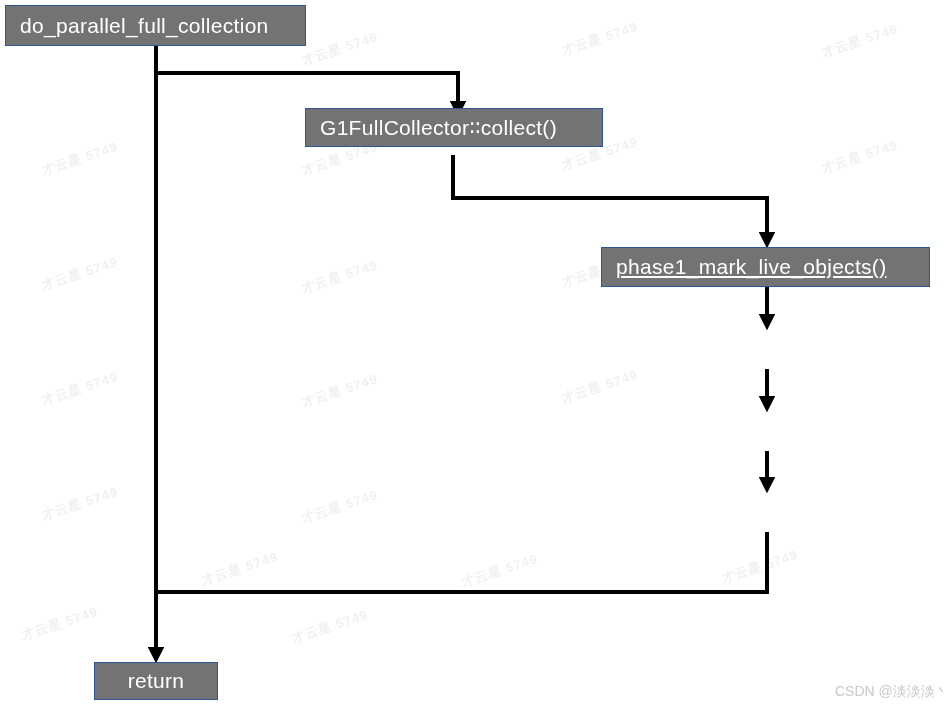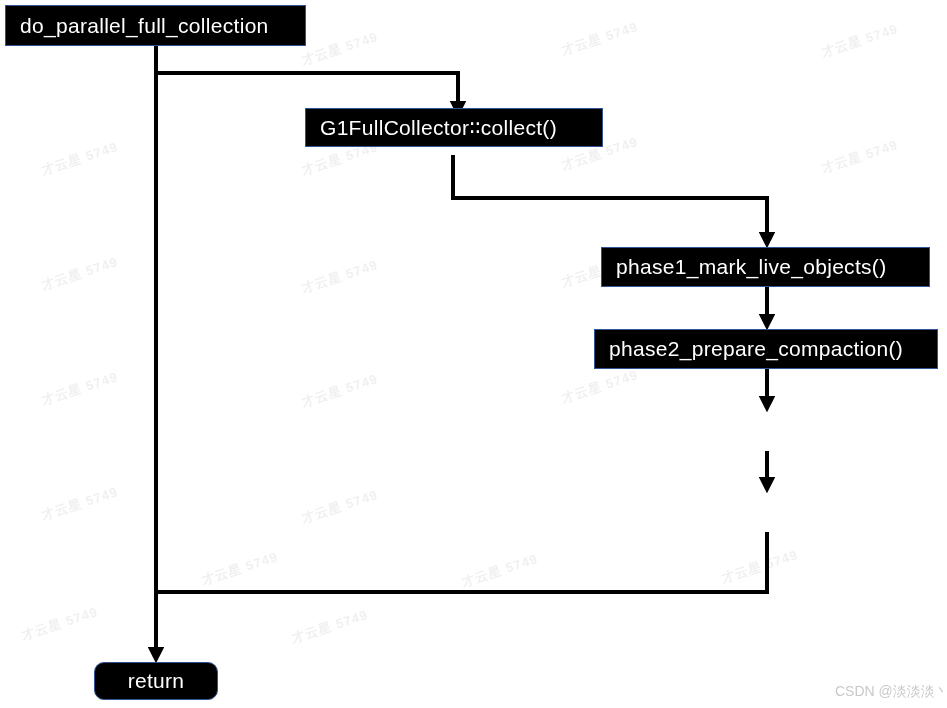--- a/index.html
+++ b/index.html
@@ -36,21 +36,21 @@
     letter-spacing: 1px;
     font-weight: bold;
   }
   #edge-layer {
     position: absolute;
     left: 0; top: 0;
     z-index: 2;
   }
   .node {
     position: absolute;
-    background: #000000;
+    background: #737373;
     border: 1px solid #2f5496;
     color: #ffffff;
     display: flex;
     align-items: center;
     box-sizing: border-box;
     z-index: 3;
     font-size: 21px;
     letter-spacing: 0.3px;
     padding-left: 14px;
     font-family: "Liberation Sans", "DejaVu Sans", sans-serif;
@@ -117,29 +117,26 @@
   </svg>
 
   <div class="node" style="left:5px; top:5px; width:301px; height:41px;">
     <span>do_parallel_full_collection</span>
   </div>
 
   <div class="node" style="left:305px; top:108px; width:298px; height:39px;">
     <span>G1FullCollector∶∶collect()</span>
   </div>
 
-  <div class="node" style="left:601px; top:247px; width:329px; height:40px;">
+  <div class="node" style="left:601px; top:247px; width:329px; height:40px;text-decoration:underline;">
     <span>phase1_mark_live_objects()</span>
-  </div>
-
-  <div class="node" style="left:594px; top:329px; width:344px; height:40px;">
-    <span>phase2_prepare_compaction()</span>
   </div>
 
 
 
-  <div class="node center" style="left:94px; top:662px; width:124px; height:38px;border-radius:10px;">
+
+  <div class="node center" style="left:94px; top:662px; width:124px; height:38px;">
     <span>return</span>
   </div>
 
   <div class="credit" style="left:805px; top:683px;">CSDN @淡淡淡丶</div>
 
 </div>
 
 </body></html>

